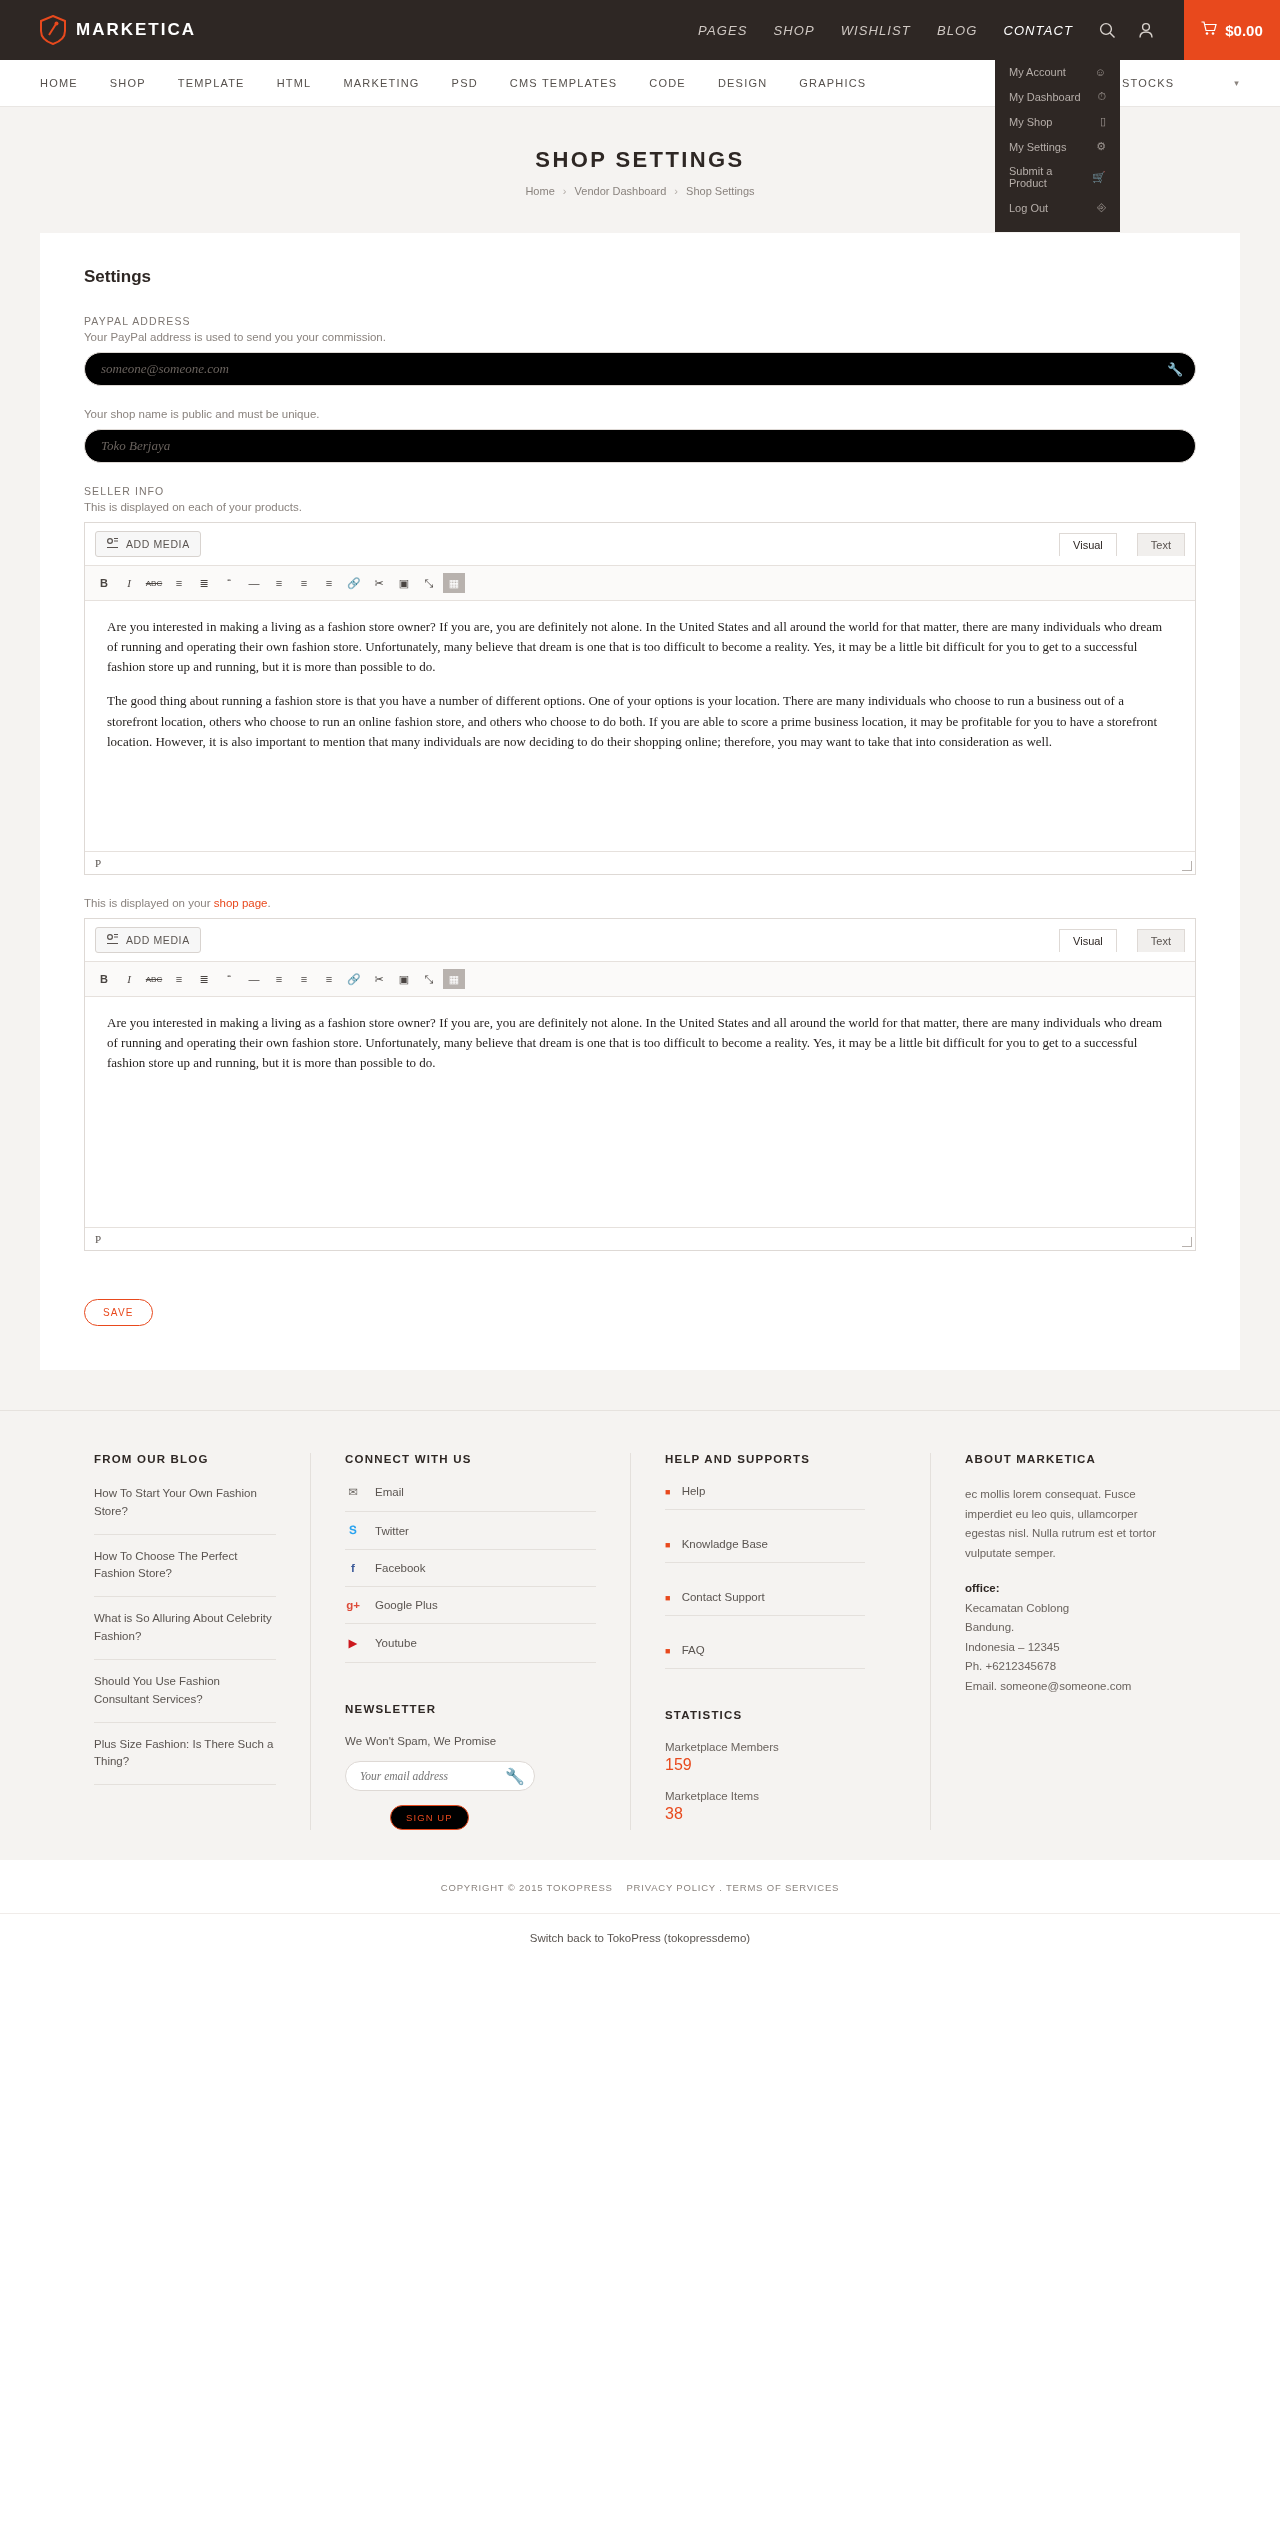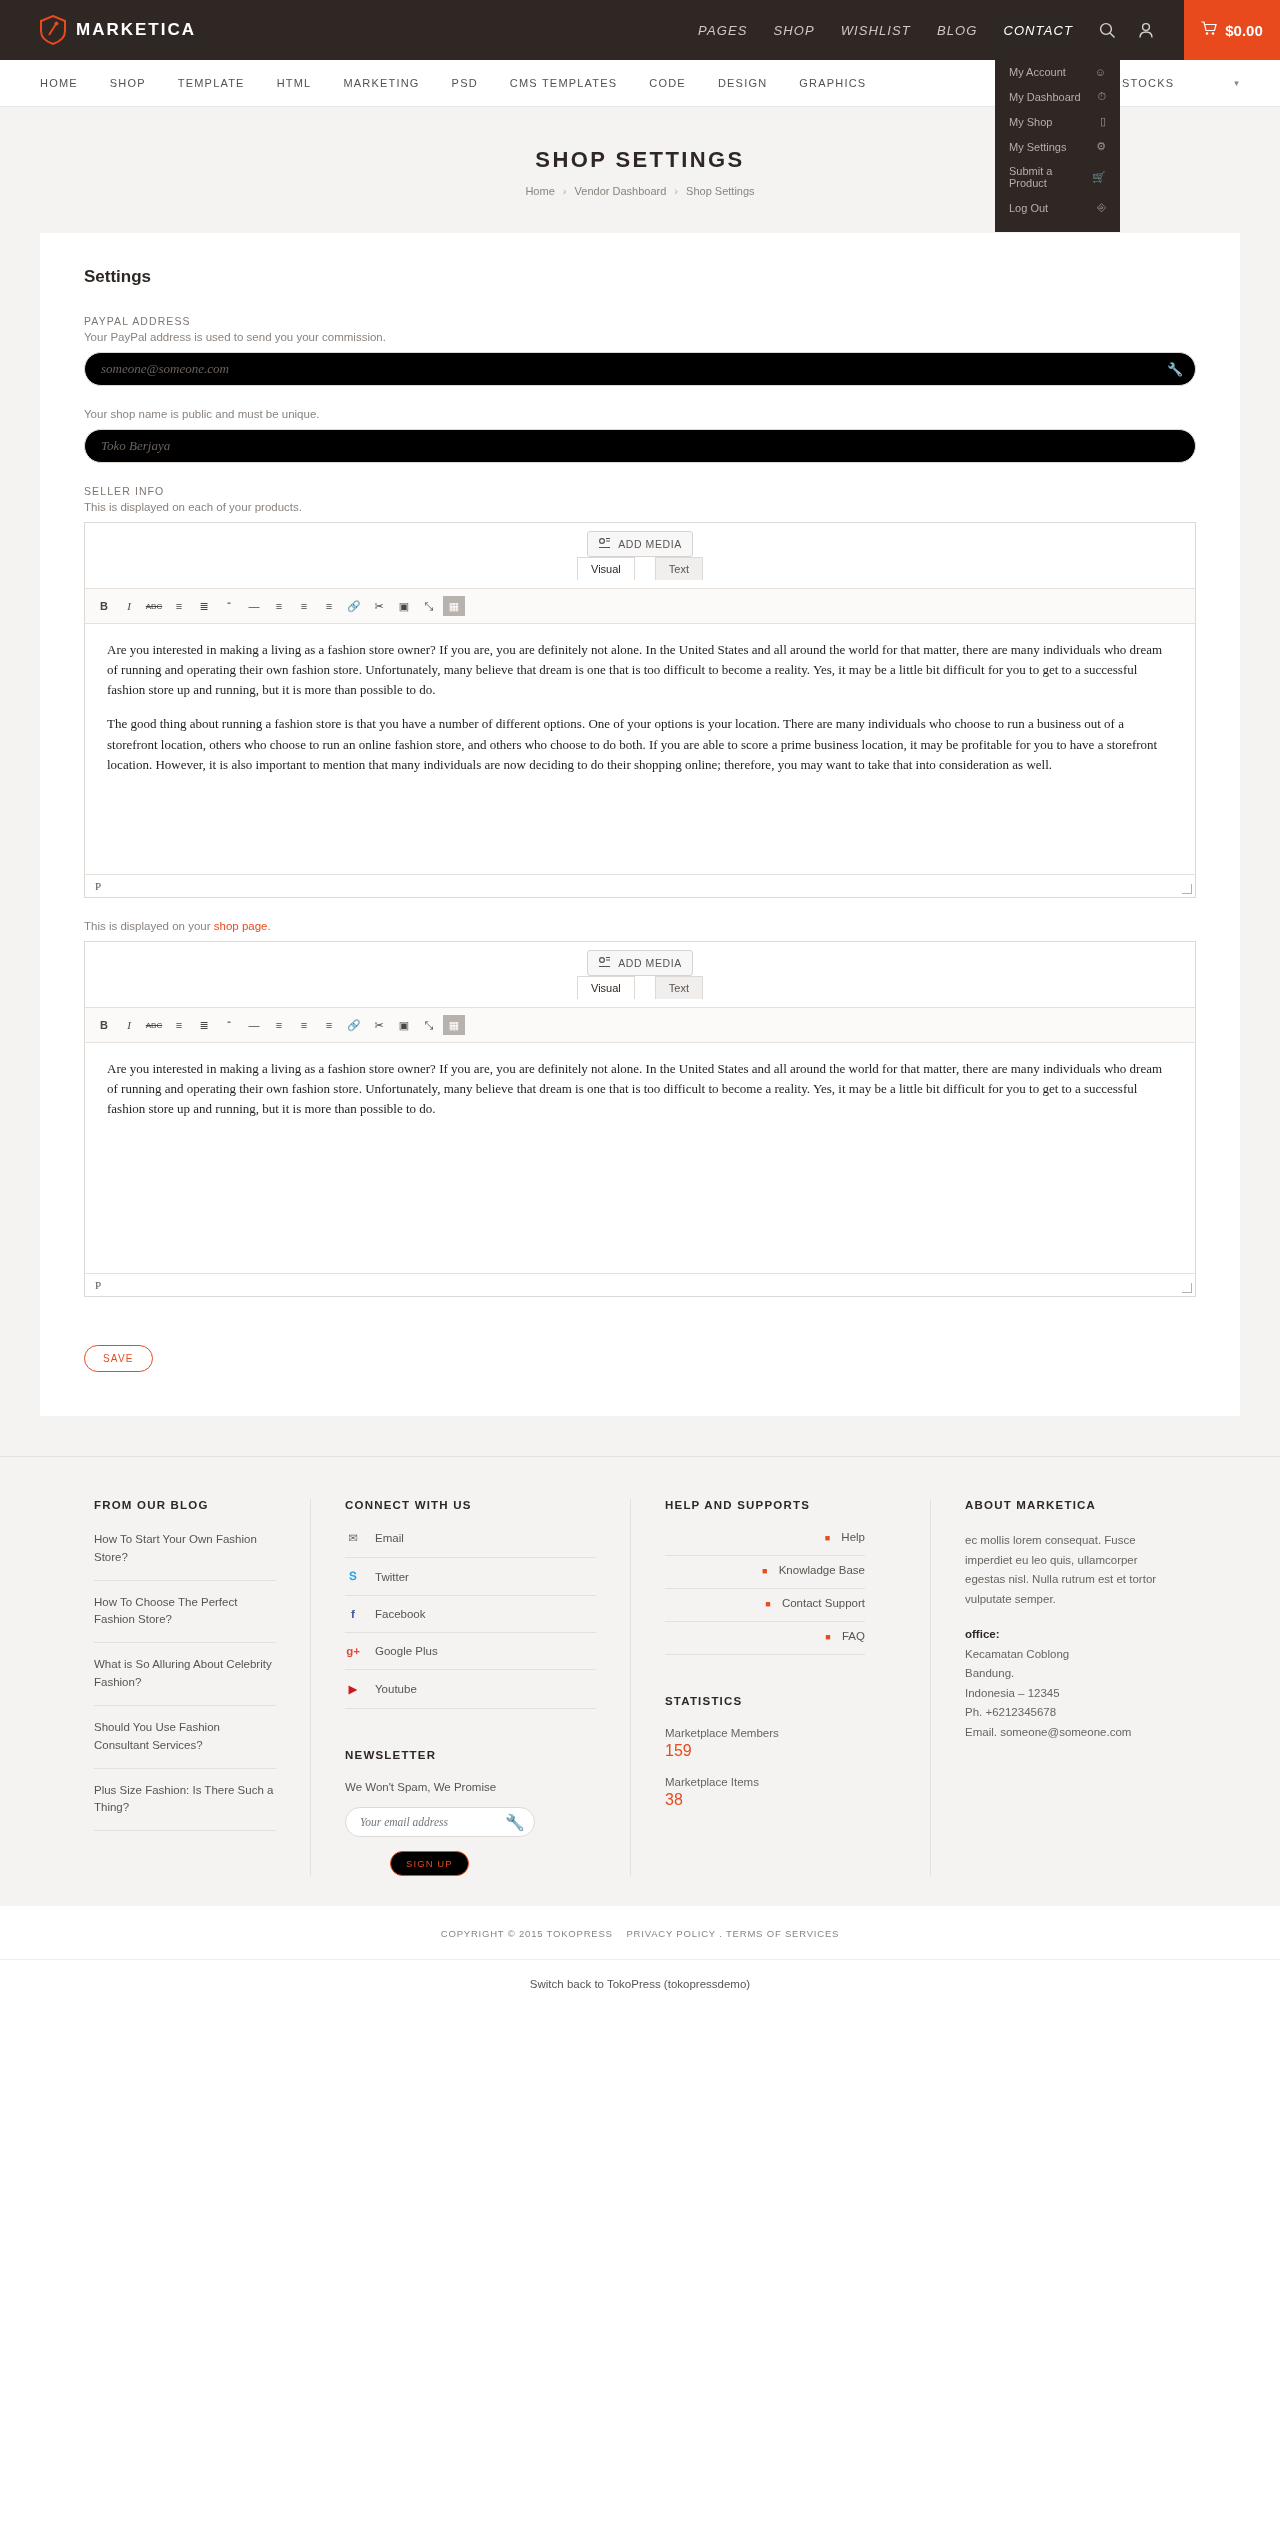--- a/index.html
+++ b/index.html
@@ -111,21 +111,21 @@
   .input-wrap { position:relative; }
   .input-wrap .tool-ico {
     position:absolute; right:12px; top:50%; transform:translateY(-50%);
     color:#3f7fb0; font-size: 13px;
   }
 
   
   .editor { border:1px solid #ded9d5; background:#fff; }
   .ed-top {
     display:flex; align-items:center; justify-content:space-between;
-    padding: 8px 10px; border-bottom:1px solid #e6e1dd; background:#fff;flex-direction:column;
+    padding: 8px 10px; border-bottom:1px solid #e6e1dd; background:#fff;
   }
   .addmedia {
     display:flex; align-items:center; gap:7px; border:1px solid #d8d3cf;
     background:#f7f7f7; border-radius:3px; padding:5px 10px;
     font-size:10.5px; color:#5a5450; letter-spacing:.6px;
   }
   .tabs { display:flex; gap:20px; }
   .tab {
     border:1px solid #ded9d5; border-bottom:none; background:#f1efed;
     padding:5px 13px; font-size:11px; color:#5a5450;
@@ -181,22 +181,22 @@
     padding-bottom: 12px; margin-bottom: 12px; border-bottom:1px solid #e4e0dc;
     max-width: 255px;
   }
   .social .si { width:16px; text-align:center; }
   .social .si.mail { color:#6f6a66; }
   .social .si.tw { color:#2aa3ef; }
   .social .si.fb { color:#3b5998; }
   .social .si.gp { color:#dd4b39; }
   .social .si.yt { color:#cc181e; }
   .support {
-    font-size:11.5px; color:#5a5450; padding-bottom:12px; margin-bottom:8px;
-    border-bottom:1px solid #e4e0dc; max-width: 200px; text-align: right;
+    font-size:11.5px; color:#5a5450; padding-bottom:12px; margin-bottom:28px;
+    border-bottom:1px solid #e4e0dc; max-width: 200px;
   }
   .support .dot { color:#e8491d; margin-right:8px; font-size:9px; }
   .about-text { font-size:11.5px; color:#6a635e; line-height:1.7; max-width:205px; }
   .about-text b { color:#2e2724; }
   .stat-label { font-size:11.5px; color:#6a635e; margin-top: 16px;}
   .stat-value { font-size:16px; color:#e8491d; margin-top:3px; }
   .news-sub { font-size:11.5px; color:#5a5450; margin: 0 0 14px; }
   .news-input {
     width: 190px; height:30px; border:1px solid #ded9d5; border-radius:16px;
     display:flex; align-items:center; padding: 0 28px 0 14px; position:relative;

